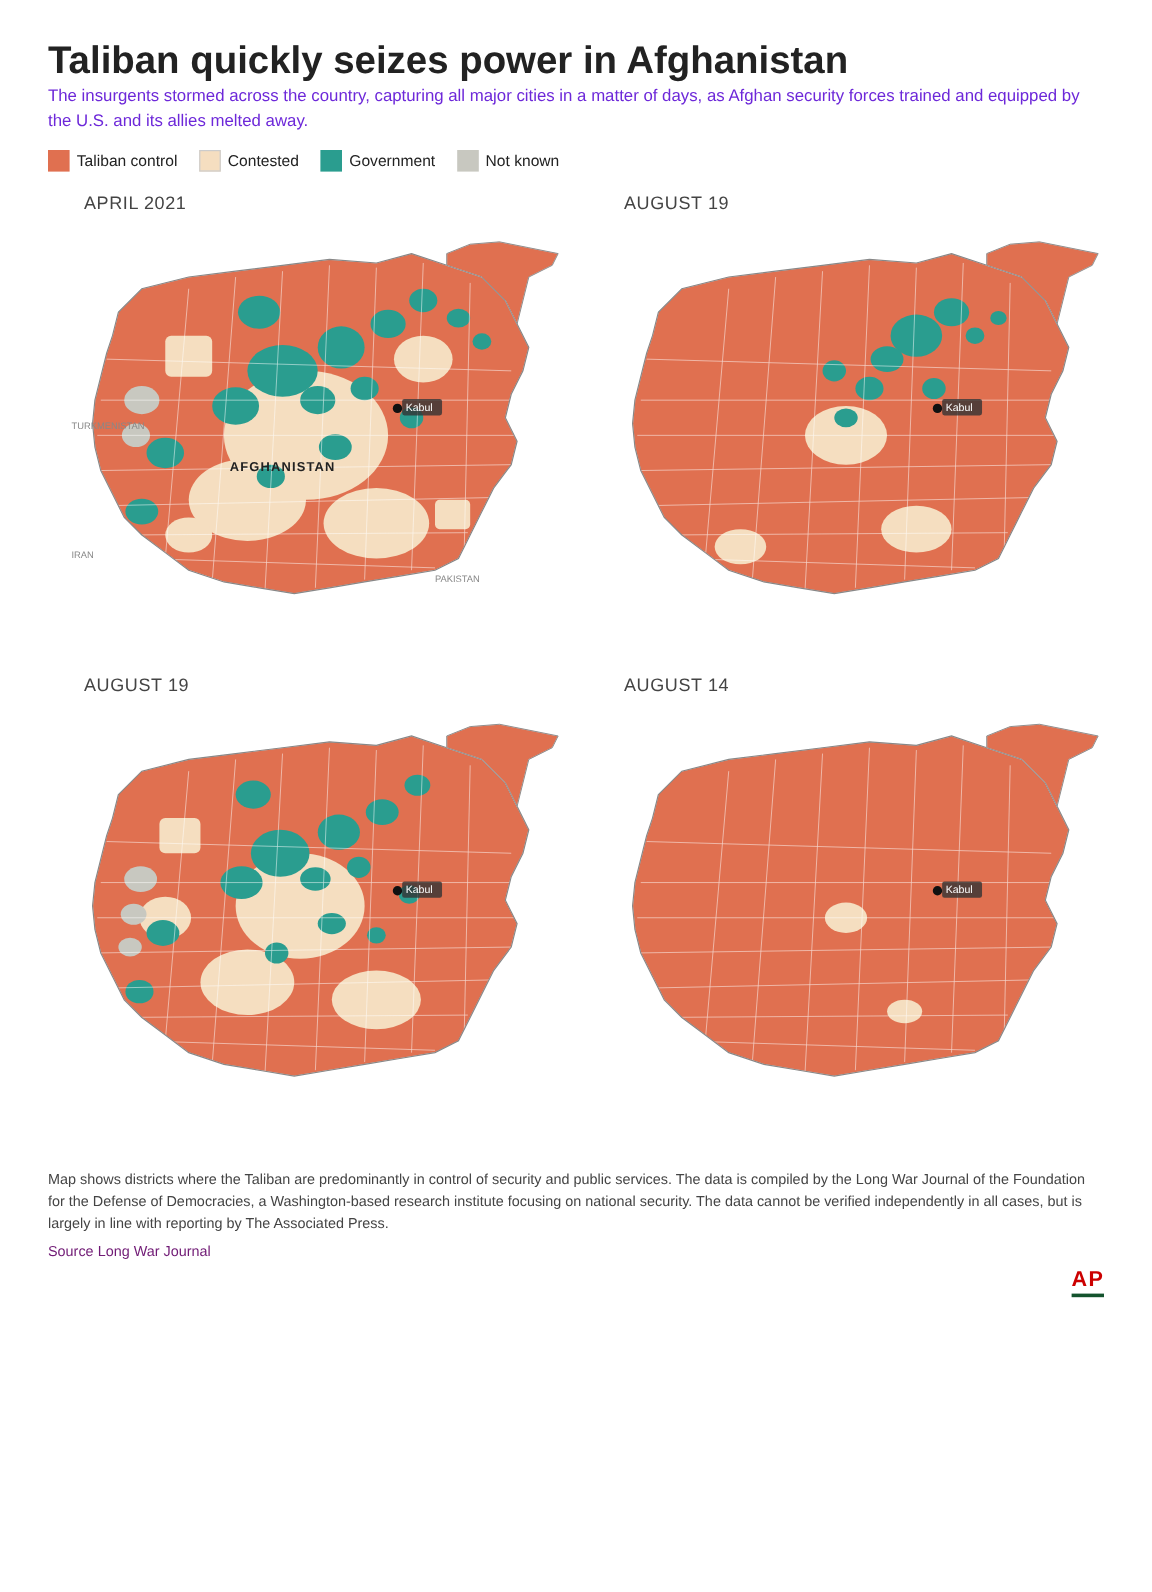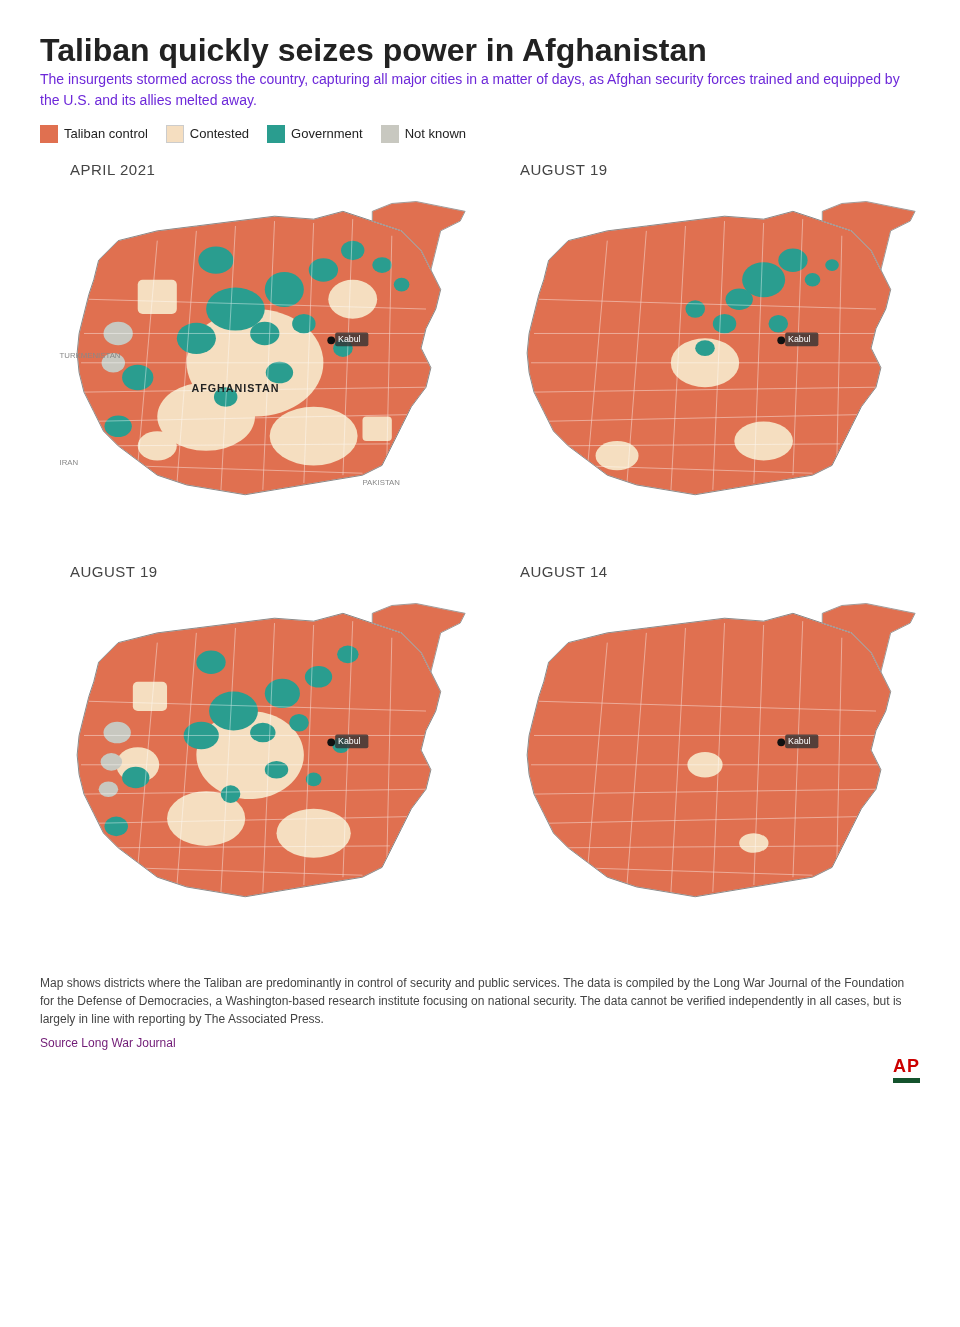--- a/index.html
+++ b/index.html
@@ -90,21 +90,21 @@
     .ap-logo-area {
       display: flex;
       justify-content: flex-end;
       margin-top: 6px;
     }
     .ap-logo {
       font-family: Arial, sans-serif;
       font-weight: bold;
       font-size: 18px;
       color: #c00;
-      border-bottom: 5px solid #14532d;
+      border-bottom: 3px solid #14532d;
       padding-bottom: 1px;
       letter-spacing: 1px;
     }
   </style>
 </head>
 <body>
 
 <h1 class="main-title">Taliban quickly seizes power in Afghanistan</h1>
 <p class="subtitle">The insurgents stormed across the country, capturing all major cities in a matter of days, as Afghan security forces trained and equipped by the U.S. and its allies melted away.</p>
 

